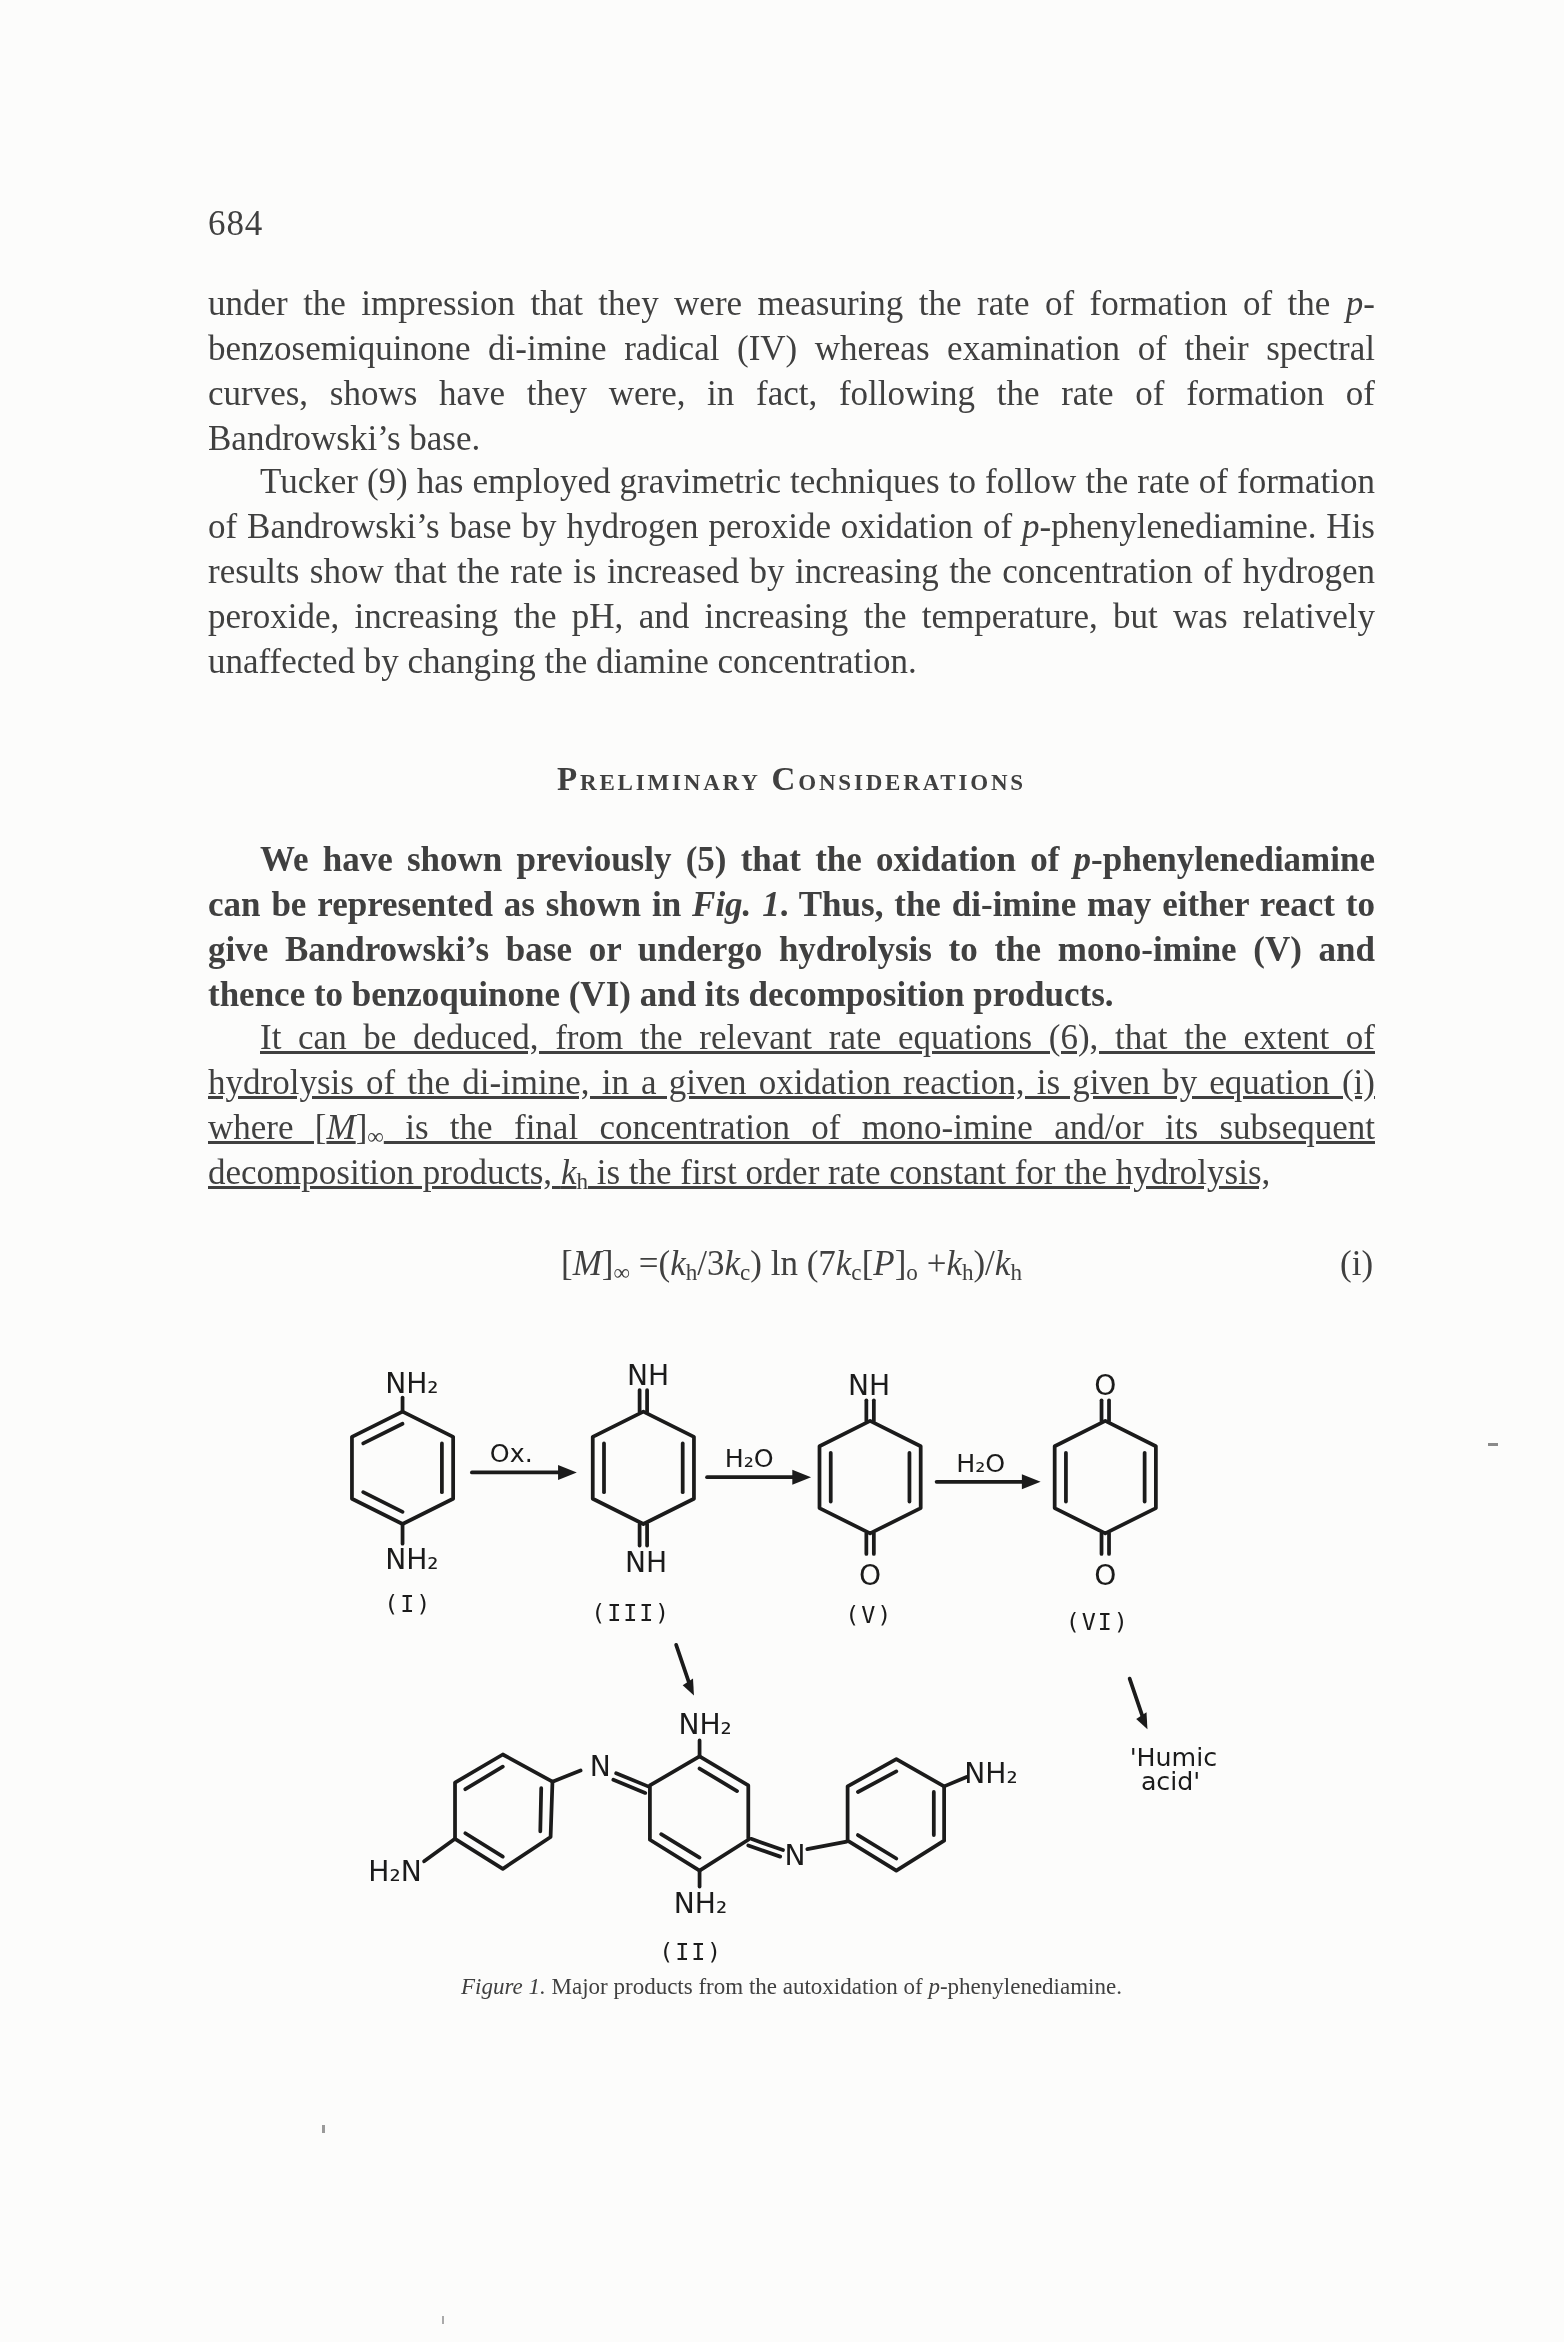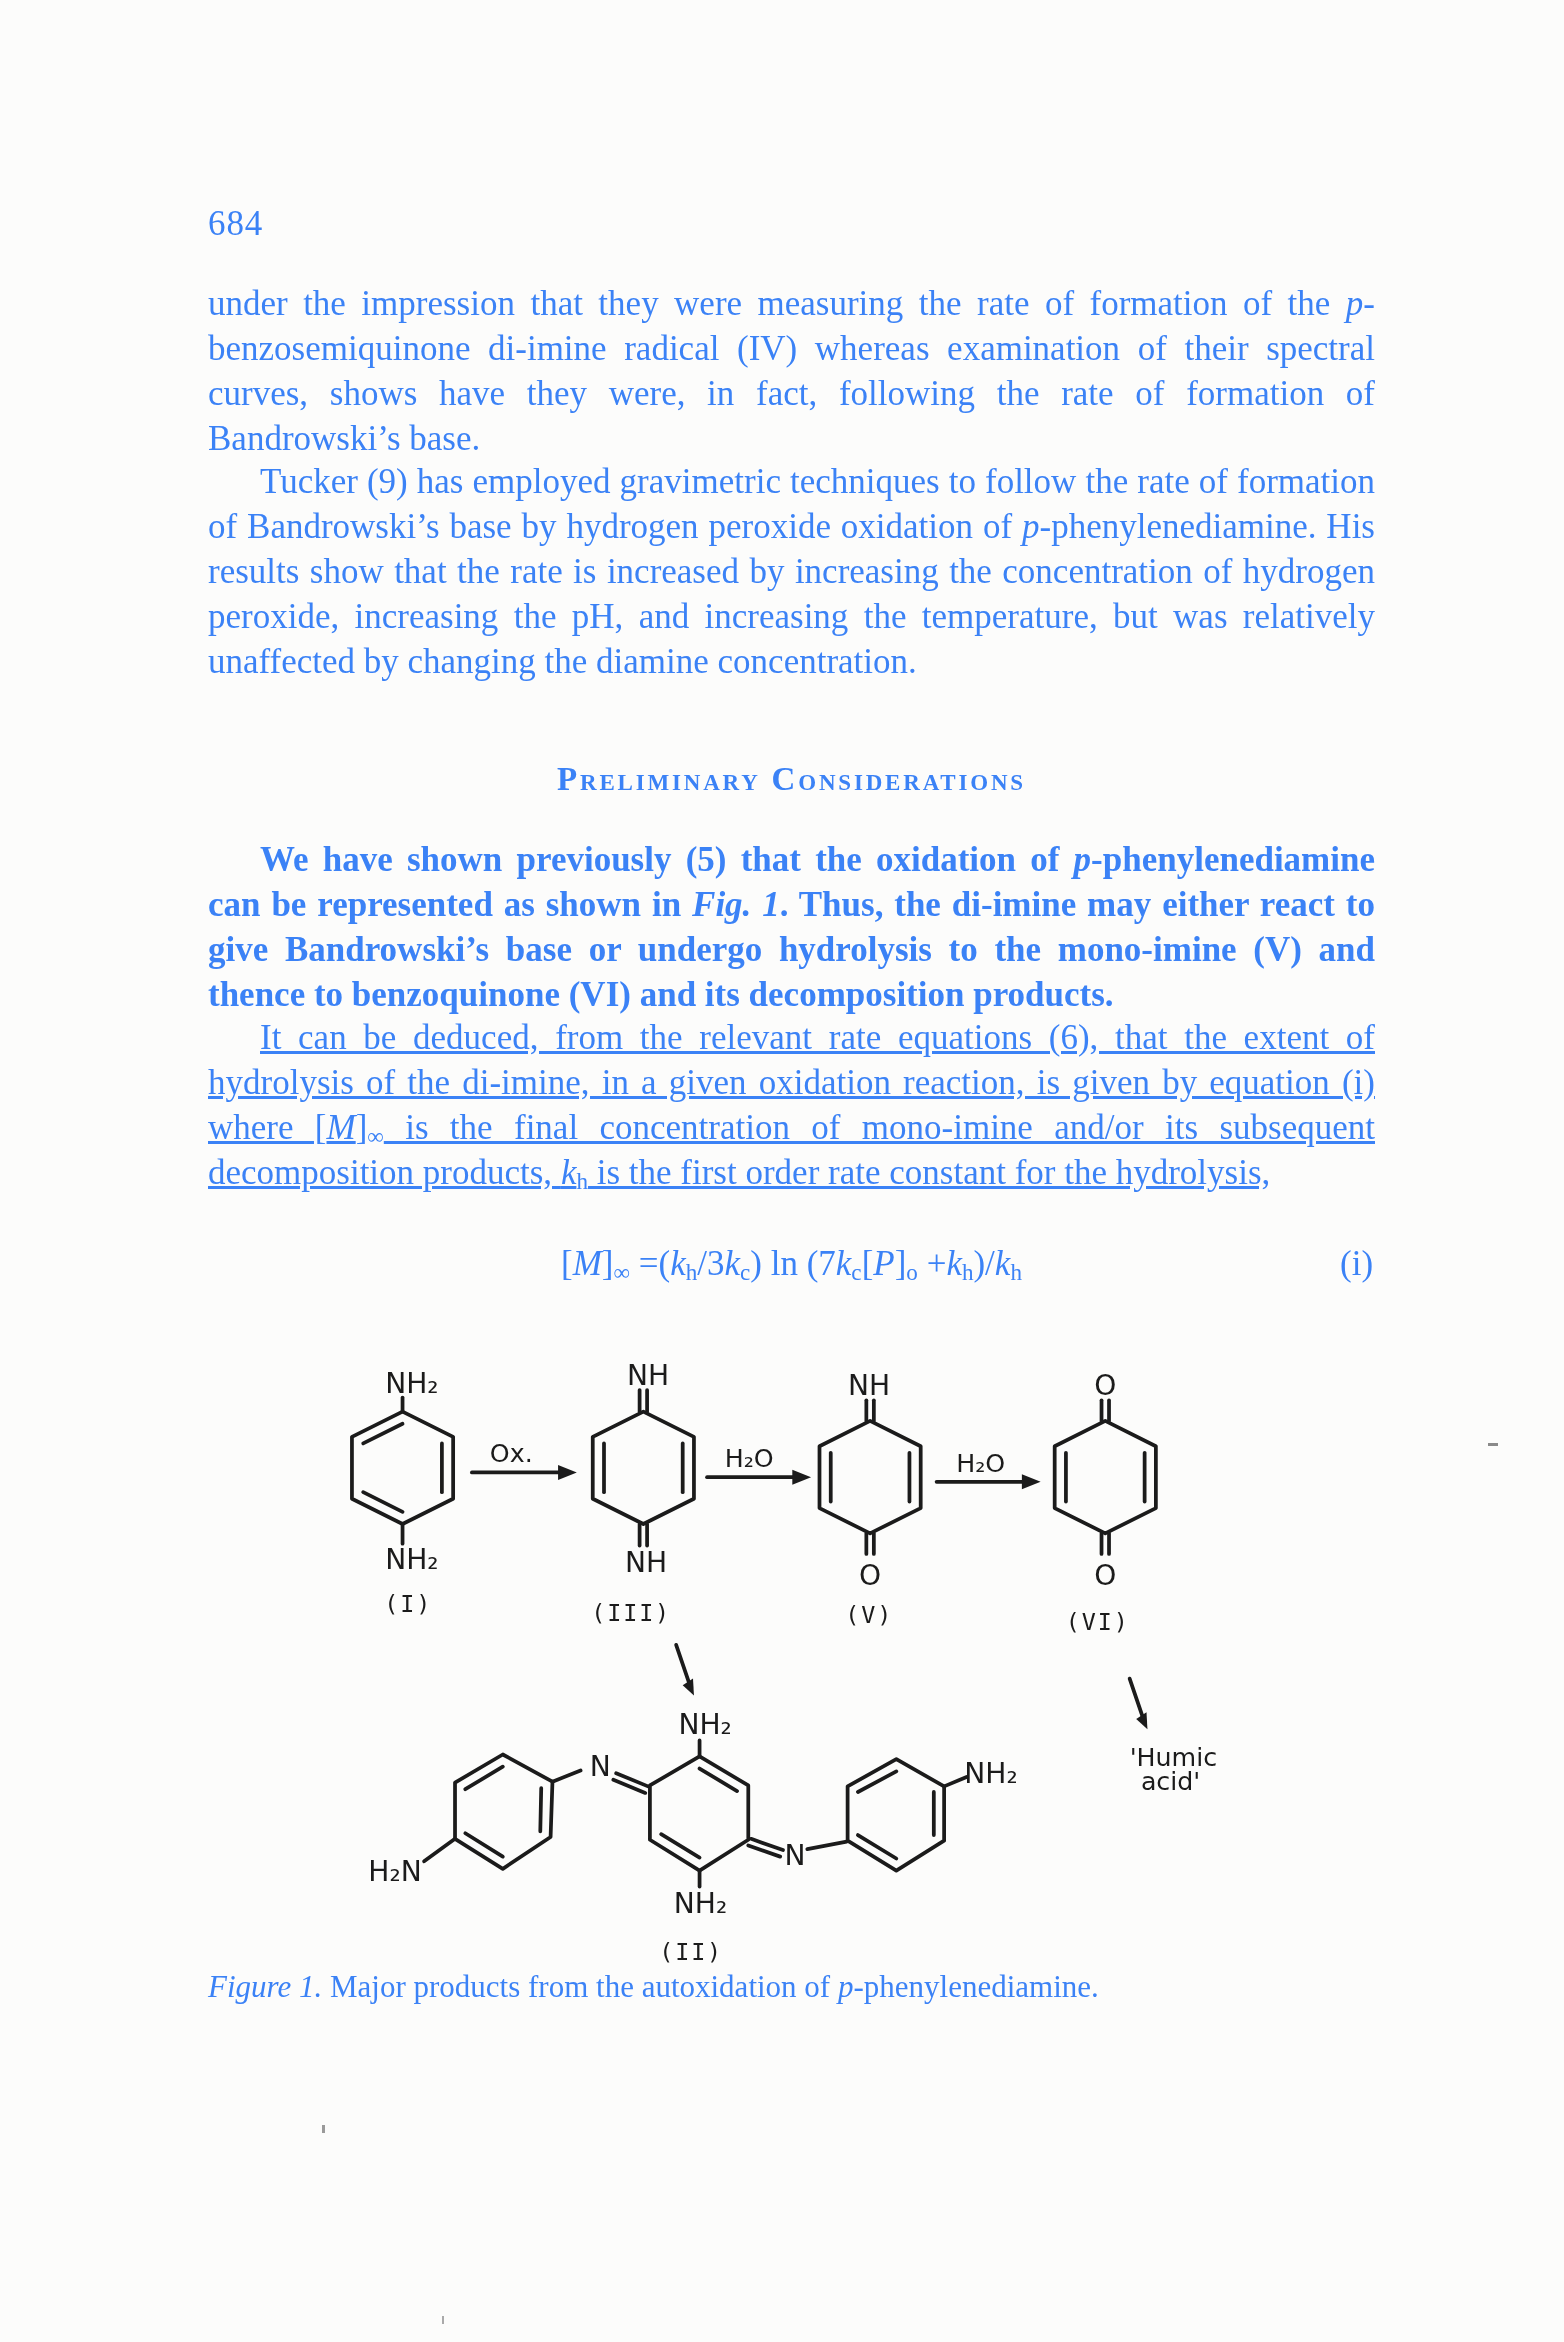--- a/index.html
+++ b/index.html
@@ -1,21 +1,21 @@
 <!DOCTYPE html>
 <html style="font-size:15px"><head>
 <meta charset="utf-8">
 <style>
   html,body{margin:0;padding:0;}
   .page{
     position:relative;
     width:1565px;height:2342px;
     background:#fcfcfb;
     font-family:"Liberation Serif", serif;
-    color:#3b82f6;
+    color:#404040;
     overflow:hidden;
   }
   
   .page-number{
     position:absolute;left:208px;top:204px;
     font-size:35px;letter-spacing:0.9px;
   }
   .journal-title{
     position:absolute;left:208px;top:206px;width:1167px;
     text-align:center;
@@ -58,22 +58,22 @@
   }
   .scheme-svg text.roman{
     font-family:"DejaVu Sans Mono", monospace;
     font-size:25px;letter-spacing:2px;
   }
   .scheme-svg text.small{font-size:27px;}
   .scheme-svg .bond{stroke:#1b1b1b;stroke-width:4;fill:none;stroke-linecap:round;stroke-linejoin:round;}
   .scheme-svg .head{fill:#1b1b1b;stroke:none;}
   .fig-caption{
     position:absolute;left:208px;top:1968px;width:1167px;
-    margin:0;text-align:left;
-    font-size:31px;line-height:37px;
+    margin:0;text-align:center;
+    font-size:23px;line-height:37px;
   }
   
   .artifact{position:absolute;background:#8a8a8a;}
   .artifact.a1{left:1488px;top:1443px;width:10.3px;height:2.8px;}
   .artifact.a2{left:322px;top:2125px;width:2.8px;height:8.4px;background:#9a9a9a;}
   .artifact.a3{left:442px;top:2316px;width:1.9px;height:7.5px;background:#aaa;}
 </style>
 </head>
 <body>
 

